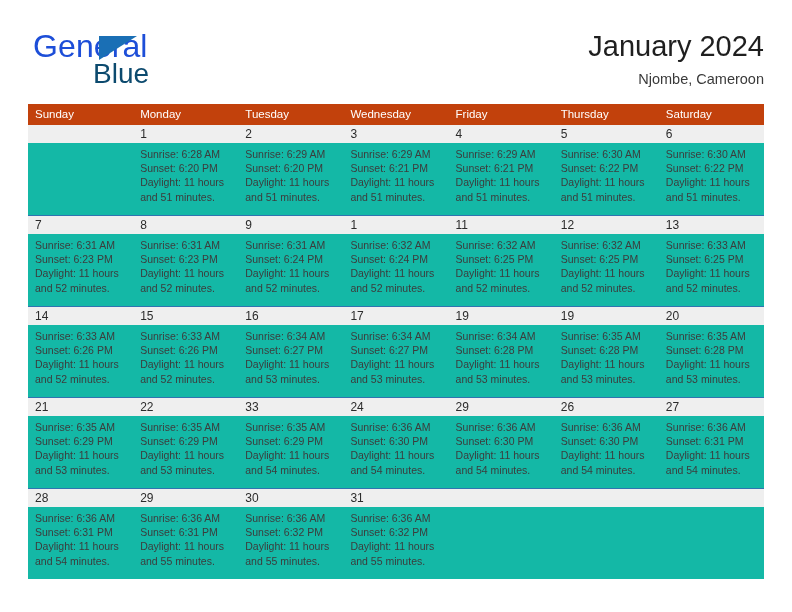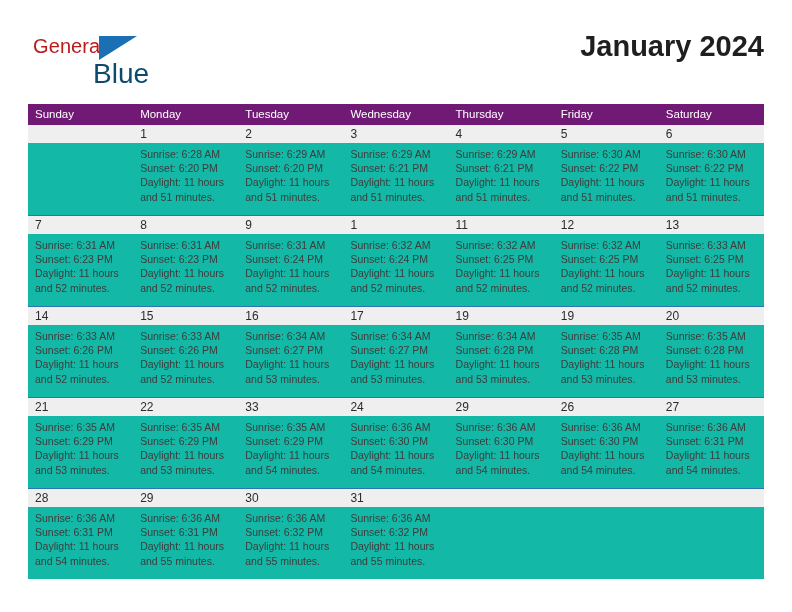--- a/index.html
+++ b/index.html
@@ -35,23 +35,23 @@
     position: absolute;
     left: 5px;
     top: 4px;
     width: 160px;
     height: 60px;
   }
   .logo-general {
     position: absolute;
     left: 0;
     top: 0;
-    font-size: 20px;
+    font-size: 32px;
     letter-spacing: .1px;
-    color: #b91c1c;
+    color: #1d4ed8;
     line-height: 28px;
   }
   .logo-blue {
     position: absolute;
     left: 60px;
     top: 28px;
     font-size: 28px;
     color: #0c4a6e;
     line-height: 28px;
   }
@@ -68,21 +68,21 @@
   .title-wrap {
     position: absolute;
     right: 0;
     top: 0;
     text-align: right;
   }
   .cal-title {
     font-size: 29px;
     line-height: 36px;
     color: #1f1f1f;
-    font-weight: bold;
+    font-weight: normal;
     margin: 0;
     white-space: nowrap;
   }
   .cal-subtitle {
     font-size: 14.5px;
     line-height: 22px;
     color: #3a3a3a;
     margin: 4px 0 0 0;
     white-space: nowrap;
   }
@@ -90,21 +90,21 @@
   
   .calendar {
     position: absolute;
     left: 28px;
     top: 104px;
     width: 736px;
   }
 
   .dow-row {
     display: flex;
-    background: #701a75;
+    background: #c2410c;
     height: 21px;
   }
   .dow {
     flex: 1 1 0;
     font-size: 11.5px;
     line-height: 21px;
     color: #ffffff;
     padding-left: 7px;
     box-sizing: border-box;
     white-space: nowrap;
@@ -155,33 +155,34 @@
   <div class="top">
 
     <div class="logo">
       <span class="logo-general">General</span>
       <span class="logo-flag"></span>
       <span class="logo-blue">Blue</span>
     </div>
 
     <div class="title-wrap">
       <h1 class="cal-title">January 2024</h1>
+      <p class="cal-subtitle">Njombe, Cameroon</p>
     </div>
 
   </div>
 
   <div class="calendar">
 
     <div class="dow-row">
       <div class="dow">Sunday</div>
       <div class="dow">Monday</div>
       <div class="dow">Tuesday</div>
       <div class="dow">Wednesday</div>
+      <div class="dow">Friday</div>
       <div class="dow">Thursday</div>
-      <div class="dow">Friday</div>
       <div class="dow">Saturday</div>
     </div>
 
     <div class="week first">
       <div class="week-numbers">
         <div class="numcell"></div>
         <div class="numcell">1</div>
         <div class="numcell">2</div>
         <div class="numcell">3</div>
         <div class="numcell">4</div>

